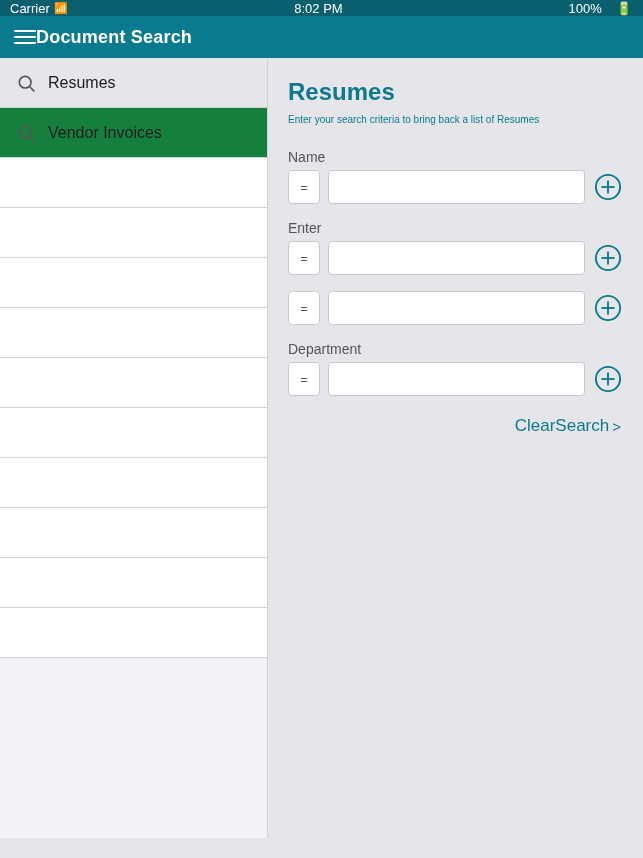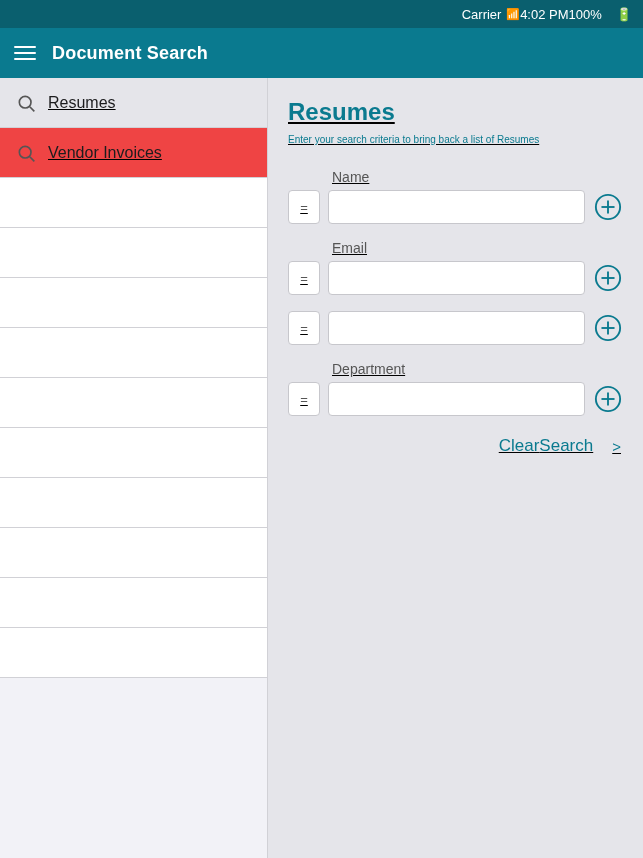--- a/index.html
+++ b/index.html
@@ -7,42 +7,41 @@
       width: 643px;
       height: 858px;
       font-family: -apple-system, 'Helvetica Neue', Arial, sans-serif;
       background: #e5e5ea;
       overflow: hidden;
     }
 
     
     .status-bar {
       width: 100%;
-      height: 28px;
+      height: 16px;
       background: #0a5f6e;
       display: flex;
       align-items: center;
-      justify-content: flex-end;
+      justify-content: space-between;
       padding: 0 10px;
       color: white;
       font-size: 13px;
     }
     .status-left { display: flex; align-items: center; gap: 5px; }
     .status-right { display: flex; align-items: center; gap: 15px; }
     .wifi-icon { font-size: 11px; }
 
     
     .nav-bar {
       width: 100%;
-      height: 50px;
+      height: 42px;
       background: #0a7a8f;
       display: flex;
       align-items: center;
       padding: 0 14px;
-      gap: 16px;
     }
     .hamburger-btn {
       display: flex;
       flex-direction: column;
       gap: 4px;
       cursor: pointer;
     }
     .hamburger-btn span {
       display: block;
       width: 22px;
@@ -55,38 +54,37 @@
       font-size: 18px;
       font-weight: 600;
       letter-spacing: 0.2px;
     }
 
     
     .main-layout {
       display: flex;
       width: 100%;
       height: calc(858px - 78px);
-      text-decoration: underline;
     }
 
     
     .sidebar {
       width: 268px;
       background: #f2f2f7;
       border-right: 1px solid #d1d1d6;
       flex-shrink: 0;
       overflow-y: auto;
     }
     .sidebar-item {
       display: flex;
       align-items: center;
       padding: 14px 16px;
       border-bottom: 1px solid #d1d1d6;
       cursor: pointer;
-      background: #ef4444;
+      background: #15803d;
       gap: 12px;
       min-height: 50px;
     }
     .sidebar-item:first-child {
       background: #e5e5ea;
     }
     .sidebar-item .search-icon-small {
       width: 20px;
       height: 20px;
       flex-shrink: 0;
@@ -121,21 +119,20 @@
     }
 
     
     .form-field {
       margin-bottom: 16px;
     }
     .field-label {
       font-size: 14px;
       color: #555;
       margin-bottom: 5px;
-      margin-left: 44px;
     }
     .field-row {
       display: flex;
       align-items: center;
       gap: 8px;
     }
     .equals-btn {
       width: 32px;
       height: 34px;
       border: 1px solid #c7c7cc;
@@ -192,37 +189,37 @@
       font-weight: 400;
     }
     .search-btn {
       background: none;
       border: none;
       color: #0a7a8f;
       font-size: 17px;
       cursor: pointer;
       display: flex;
       align-items: center;
-      gap: 18px;
+      gap: 2px;
       font-weight: 400;
     }
     .search-chevron {
       font-size: 15px;
       margin-left: 1px;
     }
   </style>
 </head>
 <body>
 
 <div class="status-bar">
   <div class="status-left">
     <span>Carrier</span>
     <span class="wifi-icon">📶</span>
   </div>
-  <div>4:02 PM</div>
+  <div>8:02 PM</div>
   <div class="status-right">
     <span>100%</span>
     <span>🔋</span>
   </div>
 </div>
 
 <div class="nav-bar">
   <div class="hamburger-btn">
     <span></span>
     <span></span>
@@ -273,21 +270,21 @@
           <svg viewBox="0 0 30 30" fill="none" stroke="#0a7a8f" stroke-width="2">
             <circle cx="15" cy="15" r="13"></circle>
             <line x1="15" y1="8" x2="15" y2="22"></line>
             <line x1="8" y1="15" x2="22" y2="15"></line>
           </svg>
         </button>
       </div>
     </div>
 
     <div class="form-field">
-      <div class="field-label">Email</div>
+      <div class="field-label">Enter</div>
       <div class="field-row">
         <button class="equals-btn">=</button>
         <input class="field-input" type="text" style="">
         <button class="add-btn">
           <svg viewBox="0 0 30 30" fill="none" stroke="#0a7a8f" stroke-width="2">
             <circle cx="15" cy="15" r="13"></circle>
             <line x1="15" y1="8" x2="15" y2="22"></line>
             <line x1="8" y1="15" x2="22" y2="15"></line>
           </svg>
         </button>

